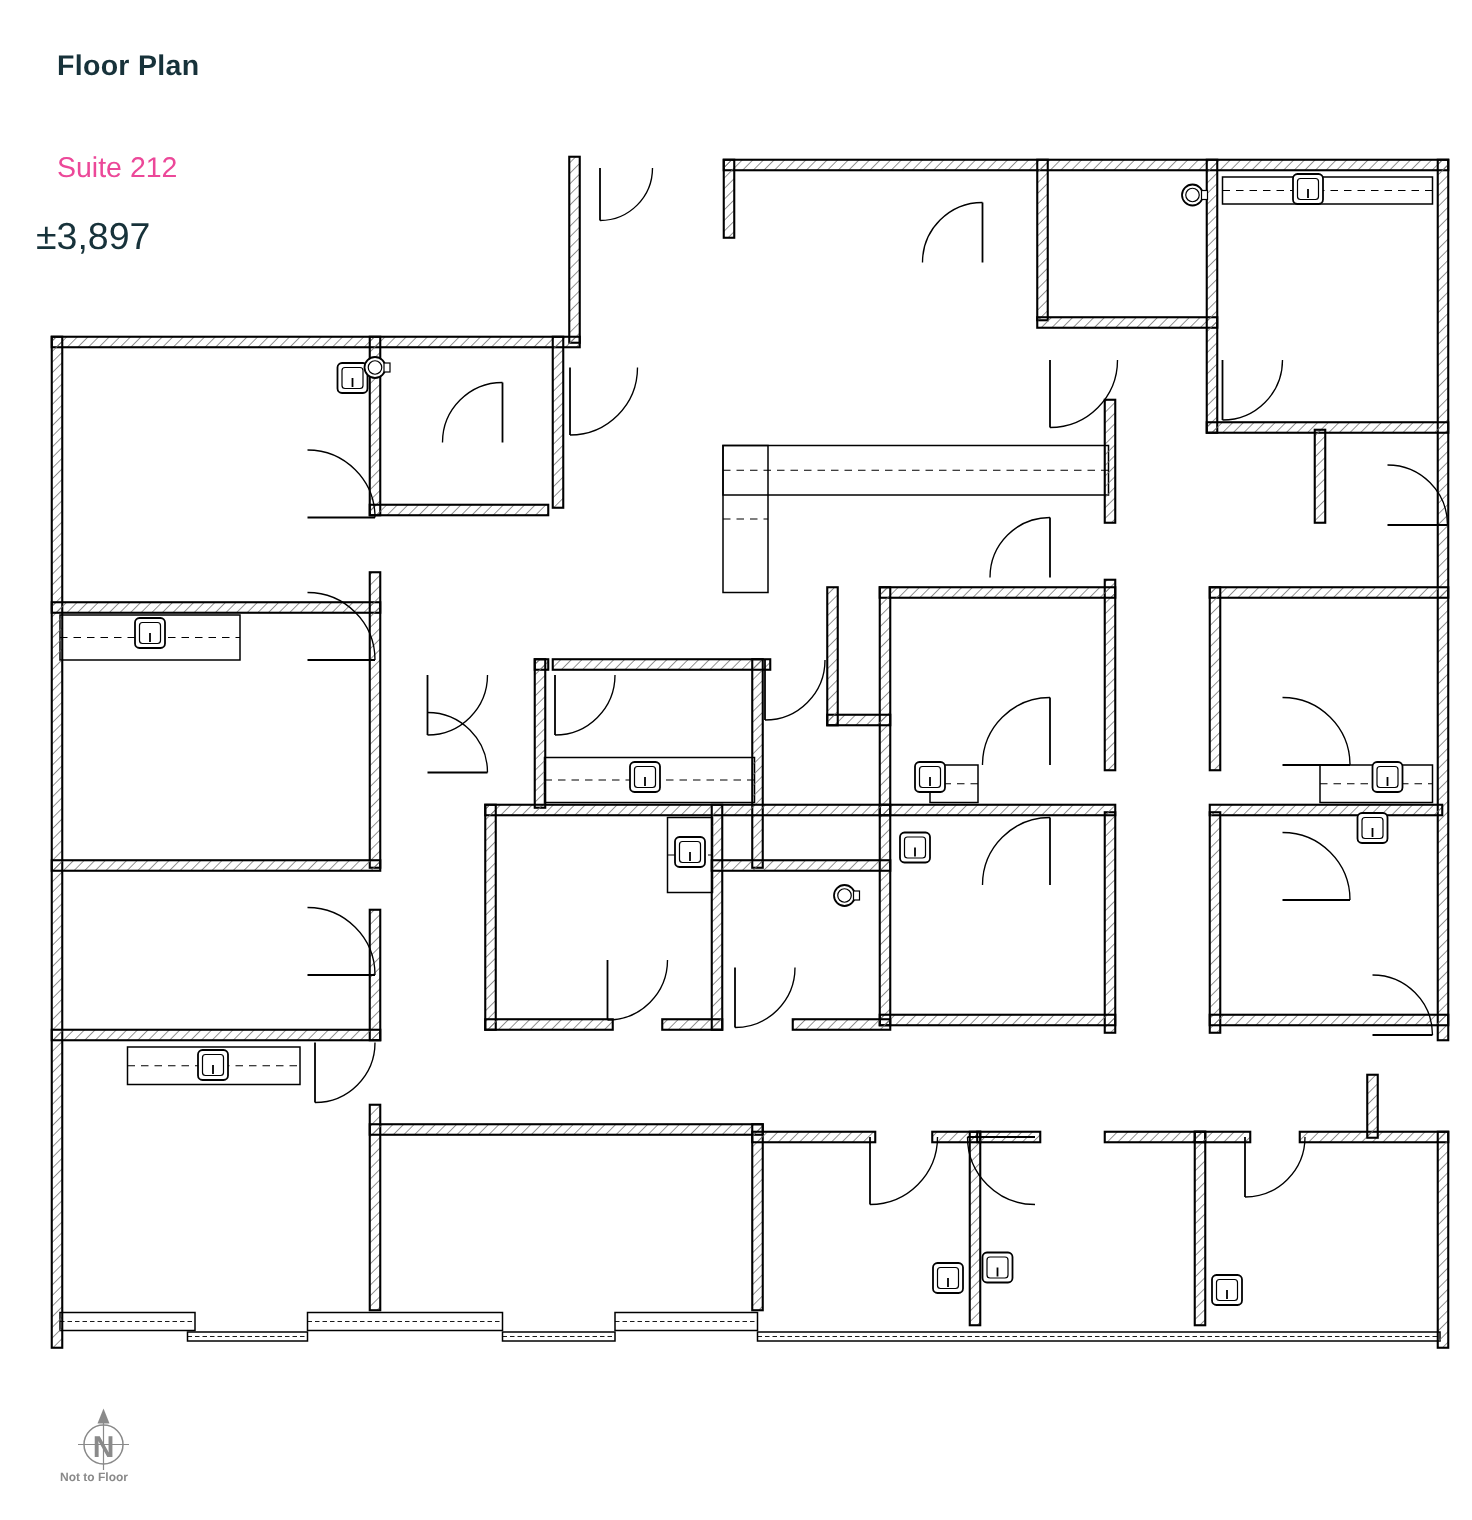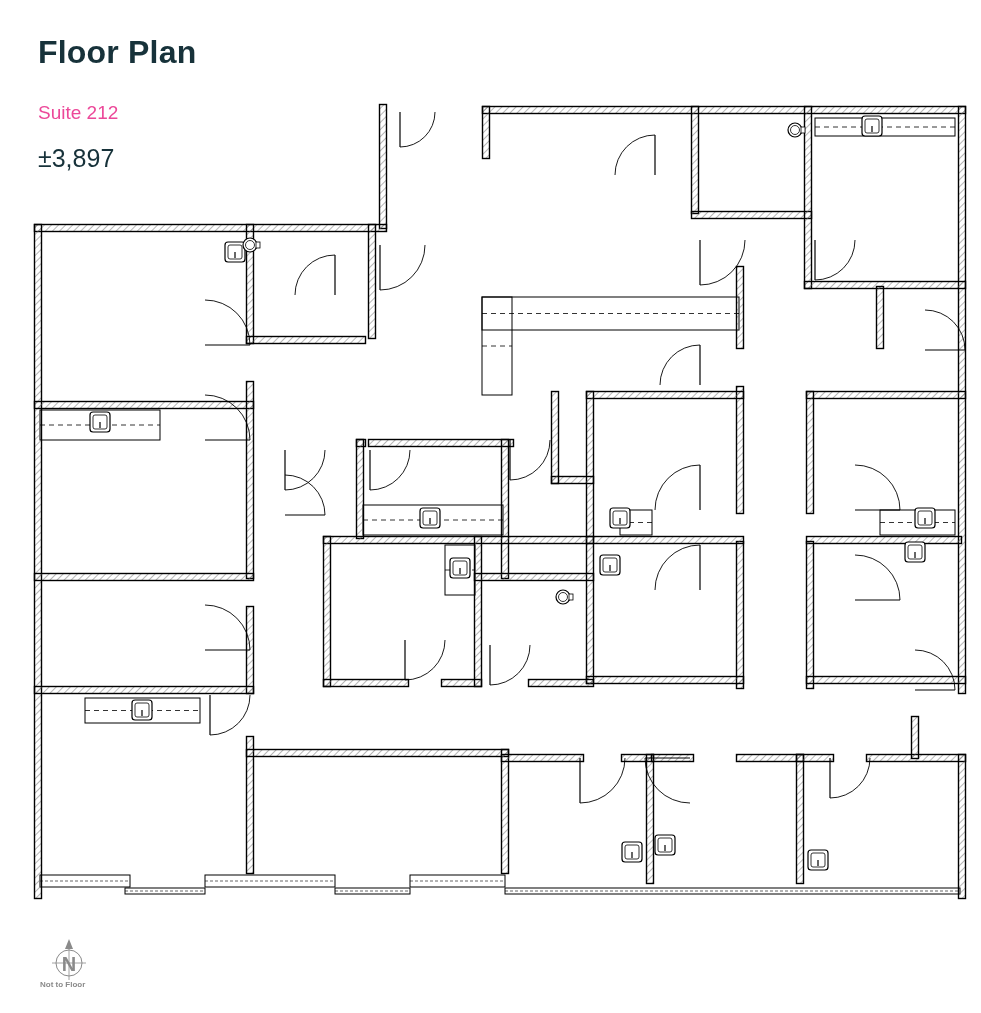--- a/index.html
+++ b/index.html
@@ -1,19 +1,19 @@
 <!DOCTYPE html>
 <html><head>
 <meta charset="utf-8">
 <style>
   html, body { margin: 0; padding: 0; background: #ffffff; }
   body { width: 981px; height: 1013px; position: relative; overflow: hidden; font-family: "Liberation Sans", sans-serif; }
-  .title { position: absolute; left: 38px; top: 34px; font-size: 32px; font-weight: bold; color: #17323a; letter-spacing: 0.2px; }
+  .title { position: absolute; left: 38px; top: 34px; font-size: 19px; font-weight: bold; color: #17323a; letter-spacing: 0.2px; }
   .suite { position: absolute; left: 38px; top: 102px; font-size: 19px; color: #ec4899; }
-  .area { position: absolute; left: 38px; top: 144px; font-size: 25px; color: #17323a; text-align: right; }
+  .area { position: absolute; left: 24px; top: 144px; font-size: 25px; color: #17323a; text-align: right; }
   .plan { position: absolute; left: 0; top: 0; }
   .compass { position: absolute; left: 44px; top: 935px; width: 50px; height: 60px; }
   .scale-label { position: absolute; left: 40px; top: 980px; font-size: 8px; font-weight: bold; color: #8a8a8a; }
 </style>
 </head>
 <body>
 
 <div class="title">Floor Plan</div>
 <div class="suite">Suite 212</div>
 <div class="area">±3,897</div>

